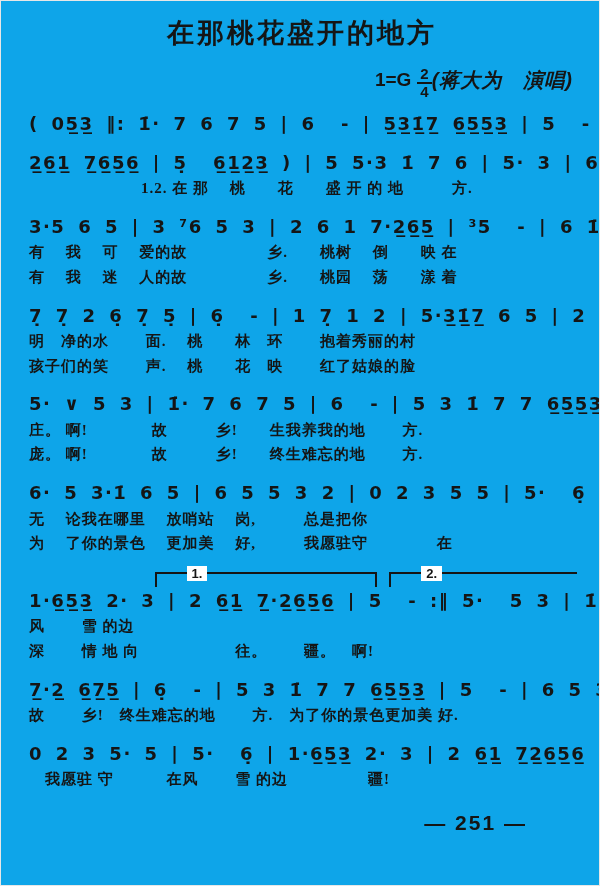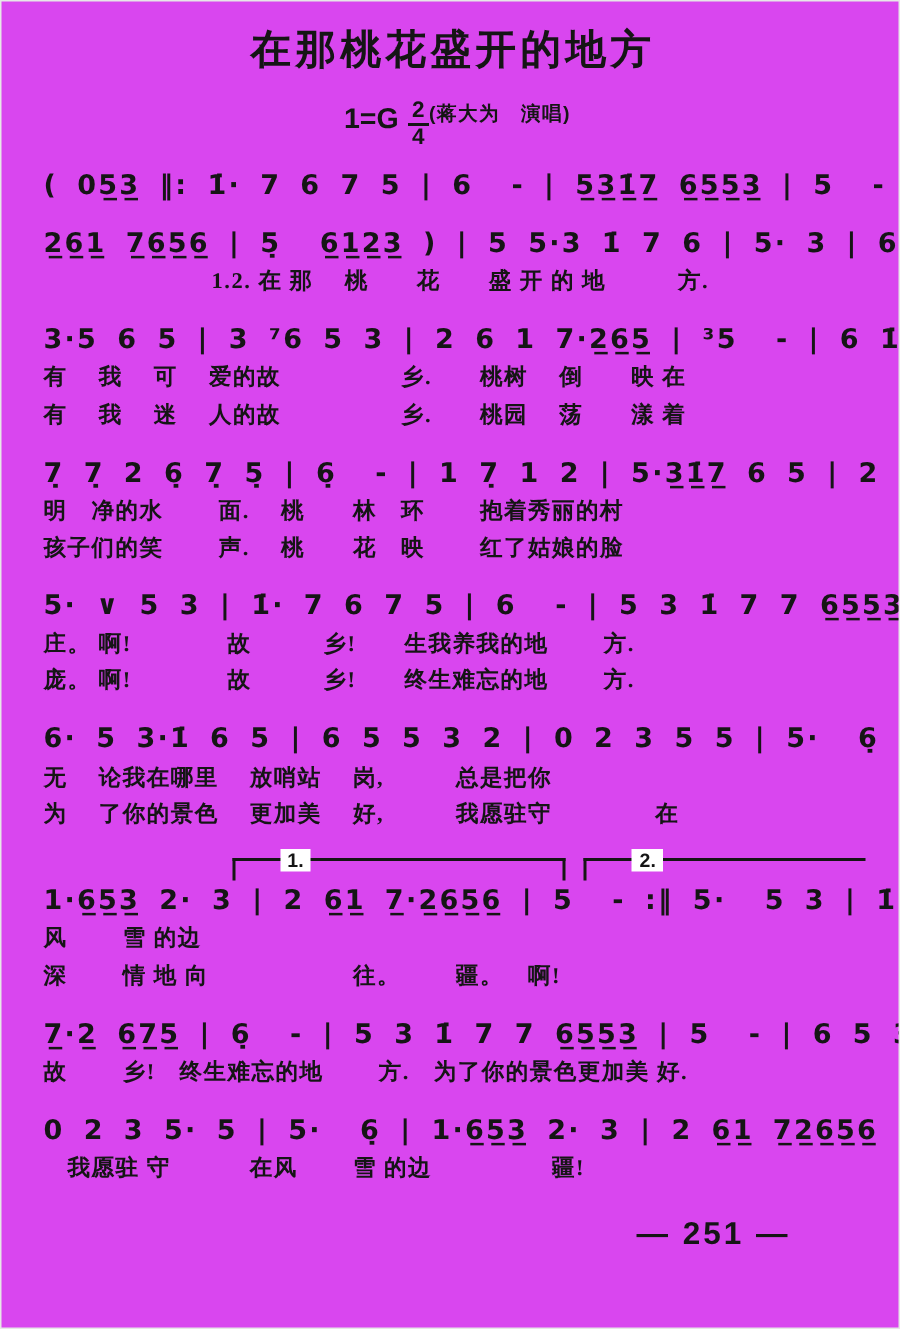--- a/index.html
+++ b/index.html
@@ -1,26 +1,26 @@
 <!DOCTYPE html>
 <html><head>
 <meta charset="utf-8">
 <style>
   html,body{margin:0;padding:0;background:#fff;}
   body{width:600px;height:886px;font-family:"Liberation Sans",sans-serif;color:#151515;}
   .page{position:relative;width:600px;height:886px;box-sizing:border-box;
-        padding:8px 24px 0 28px;border:1px solid #e7e7e7;overflow:hidden;background:#d946ef;}
+        padding:8px 24px 0 28px;border:1px solid #e7e7e7;overflow:hidden;background:#0ea5e9;}
   .title{text-align:center;font-size:27px;font-weight:bold;letter-spacing:3px;margin:6px 0 8px;}
-  .header-row{display:flex;justify-content:center;align-items:flex-start;
+  .header-row{display:flex;justify-content:flex-end;align-items:flex-start;
               margin:0 2px 12px 8px;font-weight:bold;}
   .key-sig{font-size:19px;display:flex;align-items:flex-start;gap:2px;margin-top:10px;}
   .frac{display:inline-flex;flex-direction:column;text-align:center;font-size:15px;
         line-height:1.05;margin-left:4px;margin-top:-3px;}
   .frac .den{border-top:2px solid #151515;padding:0 3px;}
-  .performer{font-size:13px;margin-top:8px;letter-spacing:1px;}
+  .performer{font-size:20px;margin-top:8px;letter-spacing:1px;font-style:italic;}
   .credits{font-size:17px;line-height:1.55;letter-spacing:1px;}
   .score{margin-top:2px;}
   .system{margin-bottom:15px;}
   .notation{font-family:"DejaVu Sans",sans-serif;font-weight:bold;font-size:18px;
             white-space:pre;letter-spacing:1.5px;word-spacing:5px;line-height:1.35;}
   .lyric{font-size:15px;font-weight:bold;white-space:pre;margin-top:3px;
          letter-spacing:1px;line-height:1.45;font-family:"Liberation Serif",serif;}
   .volta-row{position:relative;height:17px;margin-bottom:2px;}
   .volta{position:absolute;top:2px;height:13px;border-top:2px solid #151515;
          font-size:13px;font-weight:bold;}

